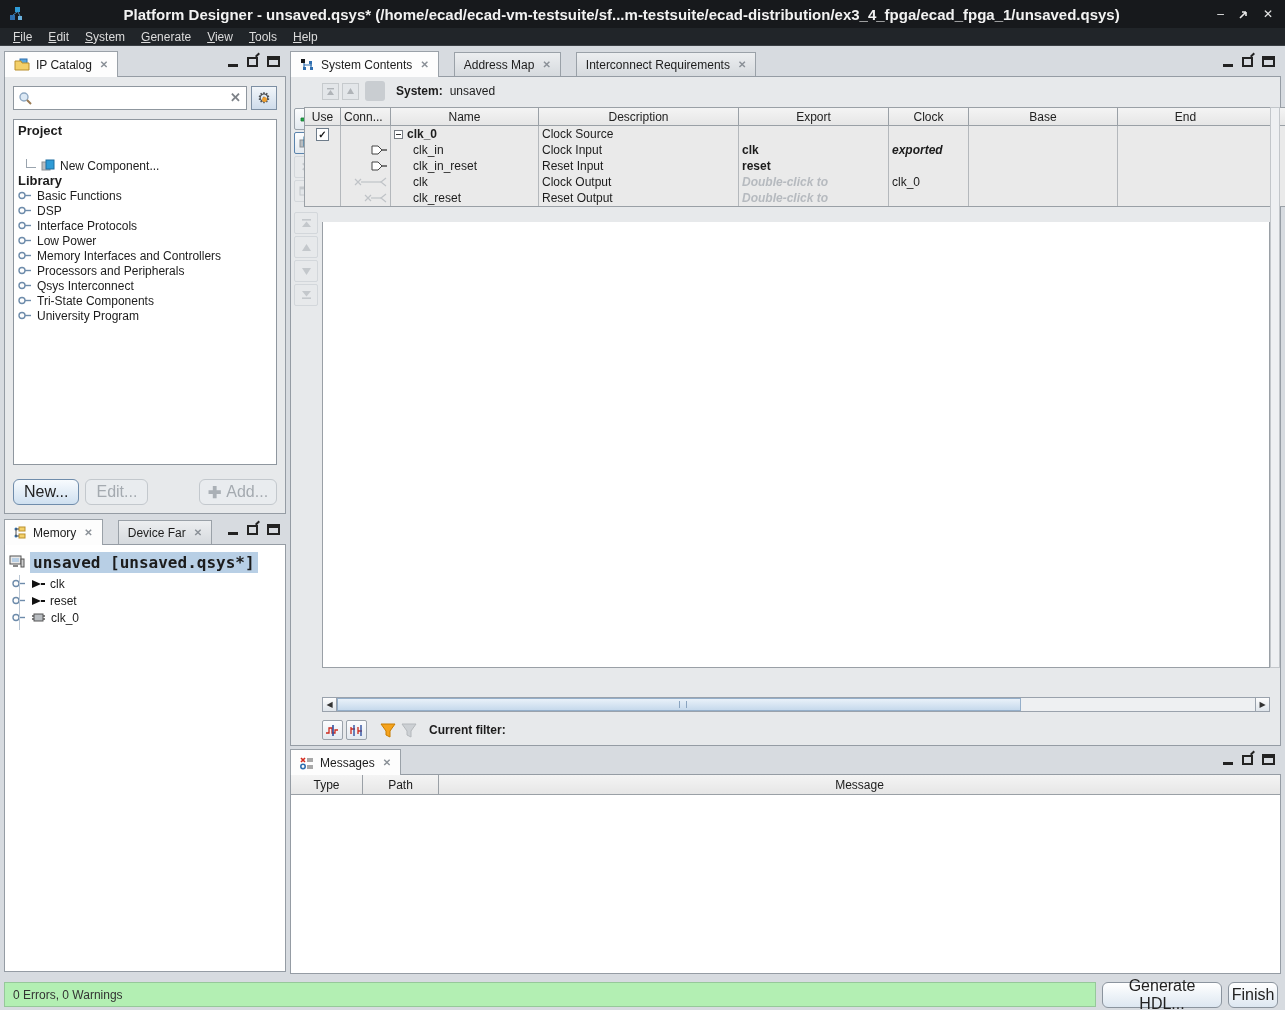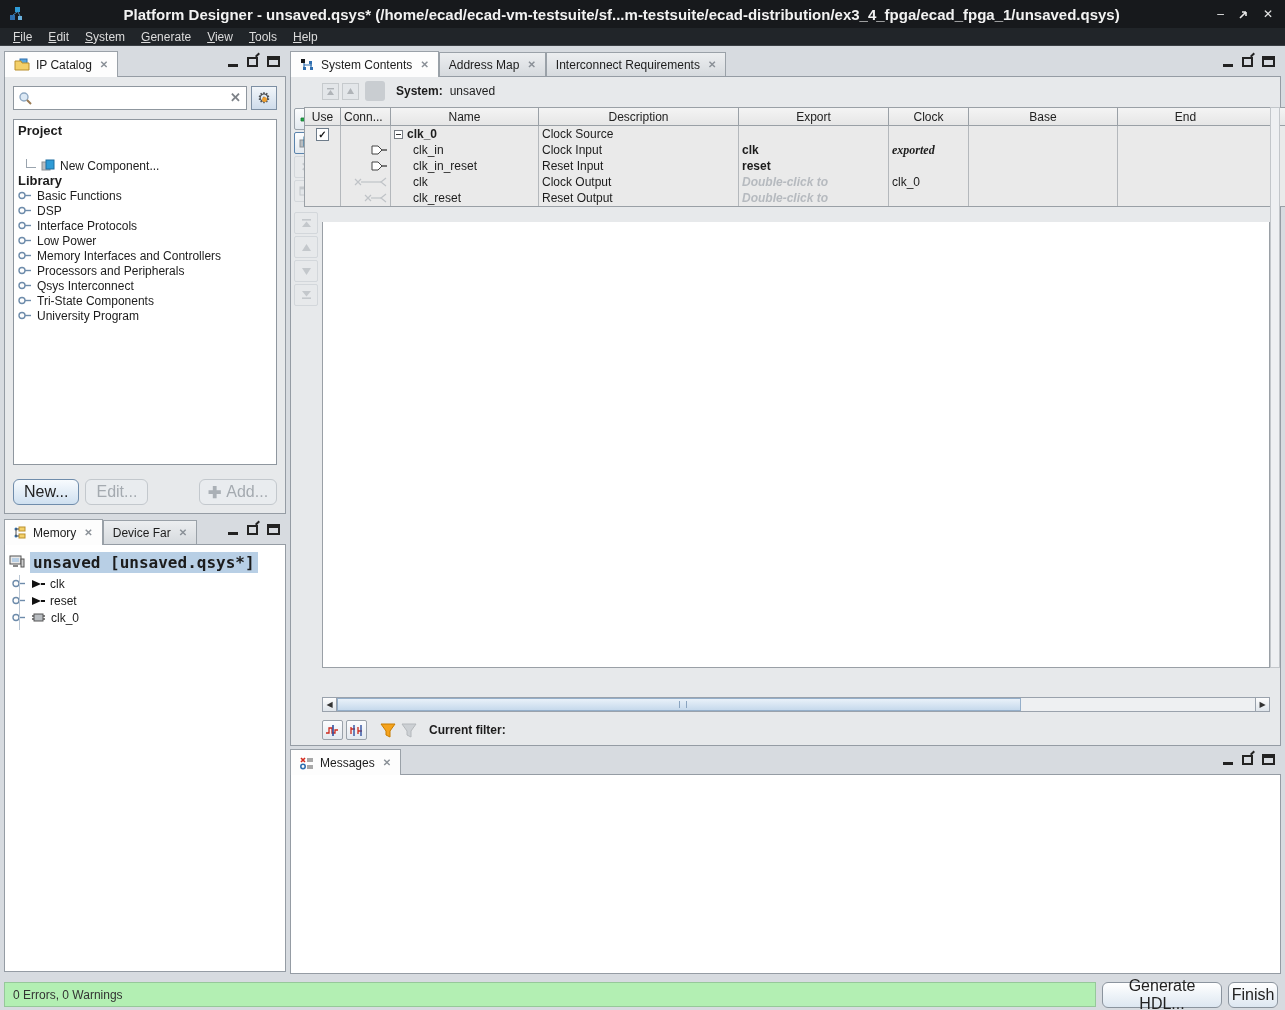--- a/index.html
+++ b/index.html
@@ -12,21 +12,21 @@
   .titlebar .title-text { flex:1; text-align:center; color:#f2f2f2; font-weight:bold; font-size:15px; white-space:nowrap; overflow:hidden; }
   .win-controls { display:flex; align-items:center; gap:14px; margin-right:12px; color:#e8e8e8; }
   .win-controls span { cursor:default; font-size:12px; line-height:1; }
   .menubar { position:absolute; left:0; top:28px; width:1285px; height:18px; background:#212529; display:flex; align-items:center; gap:2px; padding-left:6px; border-bottom:1px solid #3a3f44; }
   .menu-item { display:inline-block; color:#dcdcdc; padding:1px 7px; font-size:12px; }
   .menu-item::first-letter { text-decoration:underline; }
 
   
   .panel { position:absolute; }
   .tabs { height:26px; display:flex; align-items:flex-end; position:relative; z-index:2; }
-  .tab { display:inline-flex; align-items:center; gap:6px; height:24px; padding:0 9px; border:1px solid #9aa1a8; border-bottom:none; background:linear-gradient(#eceef0,#d6dade); margin-right:0; white-space:nowrap; }
+  .tab { display:inline-flex; align-items:center; gap:6px; height:24px; padding:0 9px; border:1px solid #9aa1a8; border-bottom:none; background:linear-gradient(#eceef0,#d6dade); margin-right:15px; white-space:nowrap; }
   .tab.active { background:#fdfdfd; height:26px; margin-bottom:-1px; }
   .tab .close-x { color:#8a9097; font-size:10px; font-weight:bold; padding-left:2px; }
   .panel-content { position:absolute; left:0; right:0; bottom:0; border:1px solid #959ca4; background:#e7e9eb; z-index:1; }
   .dock-btns { position:absolute; right:6px; top:6px; display:flex; gap:9px; align-items:center; z-index:3; }
   .dock-btns .minimize { width:10px; height:3px; background:#222; margin-top:7px; }
   .dock-btns .float { width:11px; height:10px; border:2px solid #222; position:relative; }
   .dock-btns .float::after { content:""; position:absolute; right:-4px; top:-5px; width:5px; height:2px; background:#222; transform:rotate(-45deg); }
   .dock-btns .maximize { width:13px; height:11px; border:2px solid #222; border-top:4px solid #222; }
 
   
@@ -80,21 +80,21 @@
   .td { display:flex; align-items:center; border-right:1px solid #b4b8bc; padding:0 3px; overflow:hidden; white-space:nowrap; }
   .td:last-child { border-right:none; }
   .tbody { border:1px solid #9aa0a6; border-top:none; }
   .c-use{width:36px; justify-content:center;} .c-conn{width:50px; justify-content:flex-end;} .c-name{width:148px;} .c-desc{width:200px;} .c-exp{width:150px;} .c-clk{width:80px;} .c-base{width:149px;} .c-end{width:135px;}
   .th.c-use{width:36px}.th.c-conn{width:50px; justify-content:flex-start; padding-left:3px;}.th.c-name{width:148px}.th.c-desc{width:200px}.th.c-exp{width:150px}.th.c-clk{width:80px}.th.c-base{width:149px}.th.c-end{width:135px}
   .checkbox { width:13px; height:13px; background:#fff; border:1px solid #6e7c8a; display:flex; align-items:center; justify-content:center; font-size:10px; font-weight:bold; color:#111; }
   .expand-box { width:9px; height:9px; border:1px solid #767b82; display:inline-flex; align-items:center; justify-content:center; margin-right:4px; background:#fff; }
   .expand-box i { display:block; width:5px; height:1px; background:#333; }
   .bold { font-weight:bold; }
   .ghost { color:#b6babf; font-style:italic; font-weight:bold; }
-  .exported { font-style:italic; font-weight:bold;font-family:Liberation Serif, serif; }
+  .exported { font-style:italic; font-weight:bold; }
   .indent1 { padding-left:22px; }
   .white-area { position:absolute; left:31px; top:145px; width:948px; height:446px; background:#fff; border:1px solid #9aa0a6; border-top:none; }
   .vscroll { position:absolute; left:979px; top:30px; width:10px; height:561px; background:#eef0f2; border:1px solid #c2c6ca; }
 
   .hscroll { position:absolute; left:31px; top:620px; width:948px; height:15px; display:flex; border:1px solid #9aa2ac; background:#eef0f2; }
   .hs-arrow { width:14px; display:flex; align-items:center; justify-content:center; background:linear-gradient(#fdfdfd,#dfe5eb); border-right:1px solid #9aa2ac; font-size:8px; color:#333; }
   .hs-arrow.right { border-right:none; border-left:1px solid #9aa2ac; }
   .hs-thumb { width:684px; background:linear-gradient(#e9f1f9,#c6d9ec); border:1px solid #94aec9; position:relative; }
   .hs-thumb::after { content:""; position:absolute; left:50%; top:2px; bottom:2px; width:6px; border-left:1px solid #8aa4c0; border-right:1px solid #8aa4c0; }
   .hs-track-rest { flex:1; }
@@ -651,20 +651,25 @@
       <span>Messages</span>
       <span class="close-x">✕</span>
     </div>
   </div>
   <div class="dock-btns">
     <span class="minimize"></span>
     <span class="float"></span>
     <span class="maximize"></span>
   </div>
   <div class="panel-content" style="top:26px;">
+    <div class="msg-head">
+      <span class="msg-th type">Type</span>
+      <span class="msg-th path">Path</span>
+      <span class="msg-th message">Message</span>
+    </div>
     <div style="height:176px; background:#fff;"></div>
   </div>
 </div>
 
 <div class="status-green">
   <span>0 Errors, 0 Warnings</span>
 </div>
 <button class="btn" id="generate-hdl">
     <span>Generate HDL...</span>
   </button>

